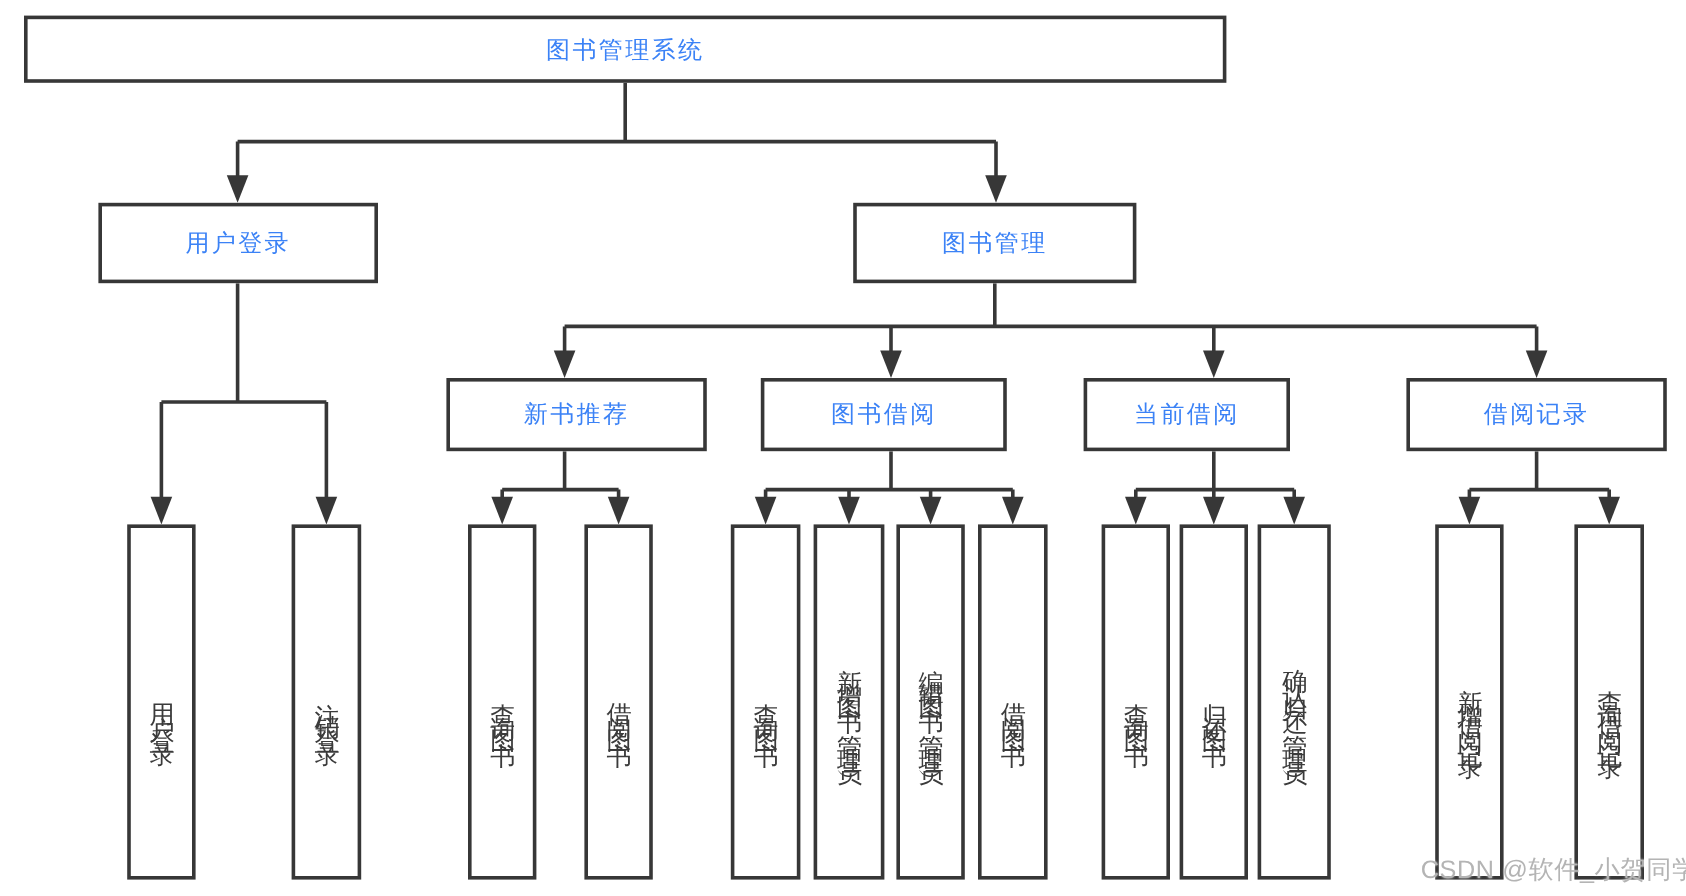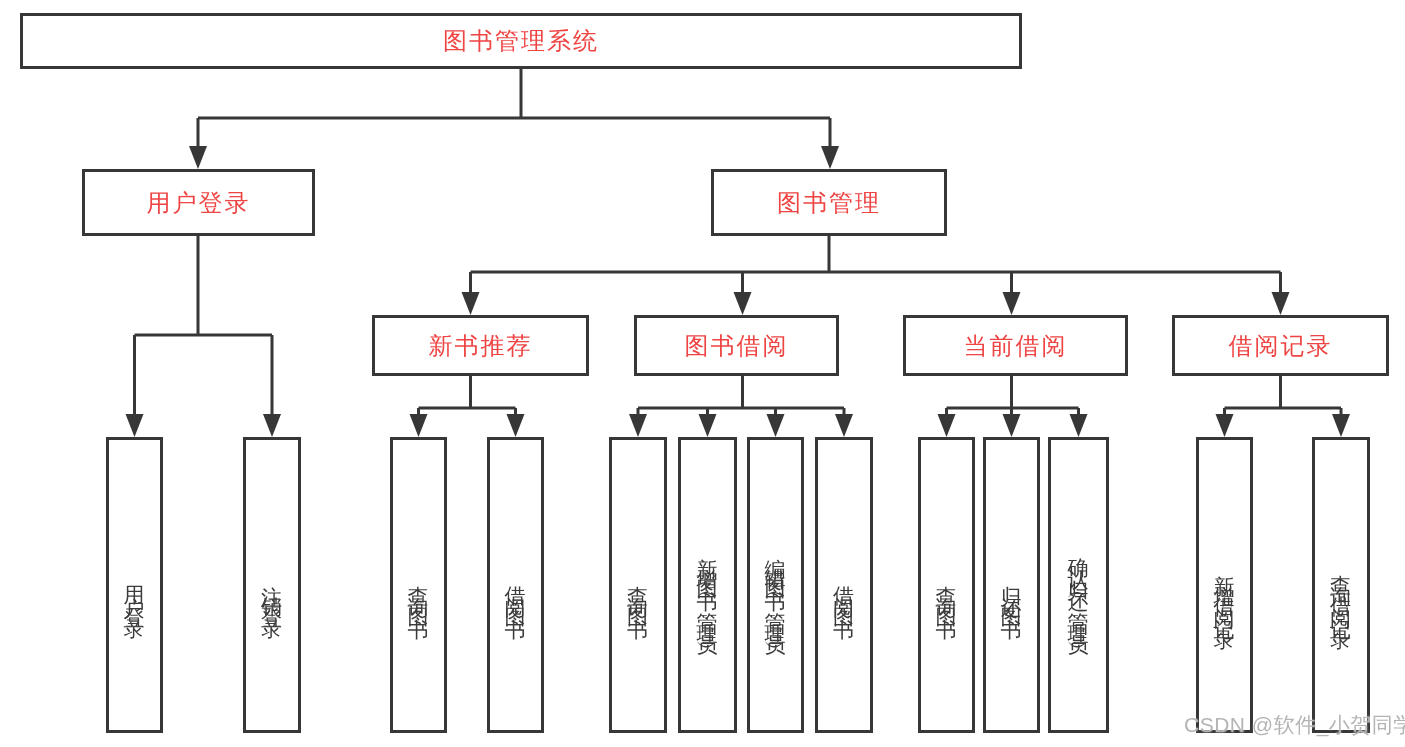--- a/index.html
+++ b/index.html
@@ -16,24 +16,24 @@
     position:absolute;
     box-sizing:border-box;
     border:3px solid #373737;
     background:#ffffff;
     display:flex;
     align-items:center;
     justify-content:center;
     z-index:2;
   }
   .hlabel{
-    font-size:24px;
+    font-size:20px;
     letter-spacing:2px;
     white-space:nowrap;
-    color:#ef4444;
+    color:#3b82f6;
   }
   .vlabel{
     writing-mode:vertical-rl;
     text-orientation:mixed;
     font-size:21px;
     letter-spacing:11px;
     line-height:1;
     margin-bottom:-11px;
     color:#3b3b3b;
     white-space:nowrap;
@@ -114,21 +114,21 @@
   <div class="box" style="left:711px;top:169px;width:236px;height:67px;text-align:center;">
     <span class="hlabel">图书管理</span>
   </div>
 
   <div class="box" style="left:372px;top:315px;width:217px;height:61px;">
     <span class="hlabel">新书推荐</span>
   </div>
   <div class="box" style="left:634px;top:315px;width:205px;height:61px;">
     <span class="hlabel">图书借阅</span>
   </div>
-  <div class="box" style="left:903px;top:315px;width:225px;height:61px;">
+  <div class="box" style="left:903px;top:315px;width:172px;height:61px;">
     <span class="hlabel">当前借阅</span>
   </div>
   <div class="box" style="left:1172px;top:315px;width:217px;height:61px;">
     <span class="hlabel">借阅记录</span>
   </div>
 
   <div class="box" style="left:106px;top:437px;width:57px;height:296px;">
     <span class="vlabel">用户登录</span>
   </div>
   <div class="box" style="left:243px;top:437px;width:58px;height:296px;">

